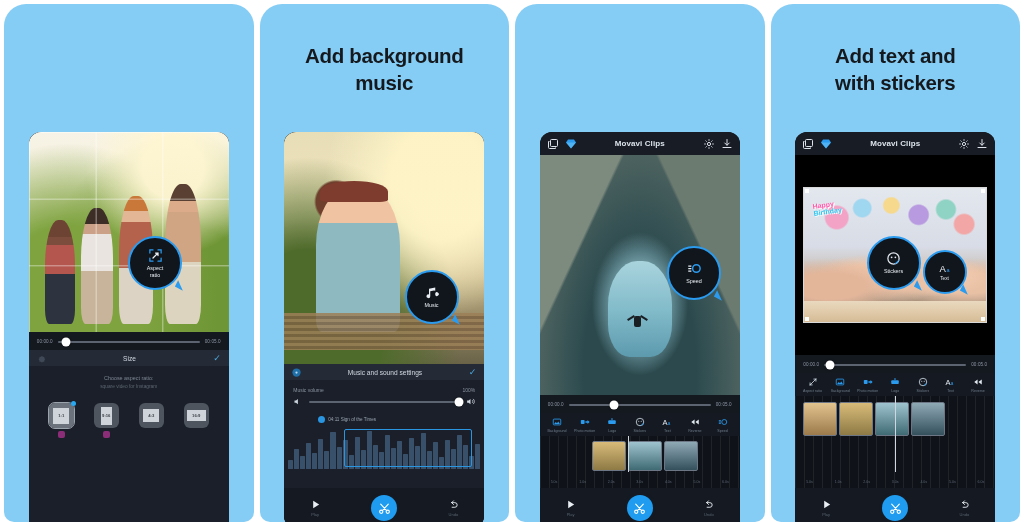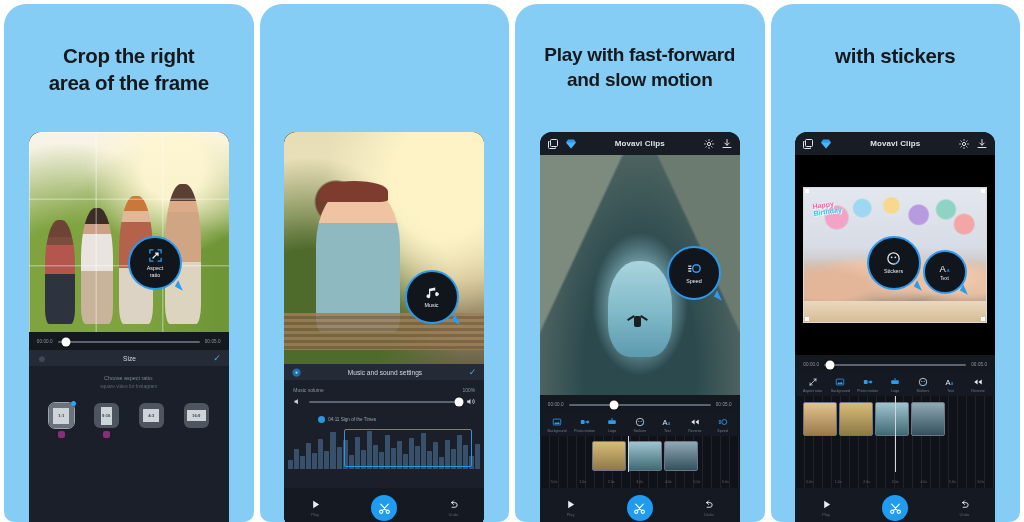--- a/index.html
+++ b/index.html
@@ -284,24 +284,20 @@
   .co-speed    { left:152px; top:242px; }
   .co-stickers { left:96px;  top:232px; }
   .co-text     { left:152px; top:246px; }
 </style>
 </head>
 <body>
 
 <div class="gallery">
 
   <div class="panel">
-    <div class="headline">
-      <div>Crop the right</div>
-      <div>area of the frame</div>
-    </div>
 
     <div class="phone">
       <div class="preview p1">
         <div class="img-run">
           <div class="fig f1"></div>
             <div class="fig f2"></div>
           <div class="fig f3"></div>
             <div class="fig f4"></div>
         </div>
         <div class="grid-overlay"></div>
@@ -361,20 +357,24 @@
         <path fill="none" stroke="#e8eef4" stroke-width="2" stroke-linecap="round" d="M8 16L16 8M16 8h-4M16 8v4"></path>
       </svg>
       <div class="ctext">
         <span>Aspect</span><br>
         <span>ratio</span>
       </div>
     </div>
   </div>
 
   <div class="panel">
+    <div class="headline">
+      <div>Add background</div>
+      <div>music</div>
+    </div>
 
     <div class="phone" style="border-radius:12px;top:128px;height:396px">
       <div class="preview p2">
         <div class="img-boy">
           <div class="boy-body"></div>
             <div class="boy-hat"></div>
             <div class="bench"></div>
         </div>
       </div>
 
@@ -476,24 +476,20 @@
 
     <div class="callout co-music">
       <svg viewBox="0 0 24 24">
         <path fill="#e8eef4" d="M10 18a3 3 0 11-2-2.83V6l10-2v9.17A3 3 0 1118 16V8.2l-8 1.6z"></path>
       </svg>
       <div class="ctext">Music</div>
     </div>
   </div>
 
   <div class="panel">
-    <div class="headline" style="font-size:19px">
-      <div>Play with fast-forward</div>
-      <div>and slow motion</div>
-    </div>
 
     <div class="phone">
       <div class="app-header">
         <svg class="hicon" viewBox="0 0 24 24">
           <rect x="7" y="3" width="14" height="14" rx="2" fill="none" stroke="#dce3ea" stroke-width="2"></rect>
           <path fill="none" stroke="#dce3ea" stroke-width="2" d="M17 19v2H5a2 2 0 01-2-2V7h2"></path>
         </svg>
         <svg class="hicon" viewBox="0 0 24 24">
           <path fill="#2a9bef" d="M12 21L2 9l4-6h12l4 6z"></path>
           <path fill="#6dc6f7" d="M12 21L2 9h20z" opacity=".55"></path>
@@ -625,20 +621,21 @@
       <svg viewBox="0 0 24 24">
         <circle cx="15" cy="12" r="6" fill="none" stroke="#2a9bef" stroke-width="2.4"></circle>
         <path fill="#e4eaf1" d="M2 7h5v2H2zM2 11h5v2H2zM2 15h5v2H2z"></path>
       </svg>
       <div class="ctext">Speed</div>
     </div>
   </div>
 
   <div class="panel">
     <div class="headline">
+      <div>Add text and</div>
       <div>with stickers</div>
     </div>
 
     <div class="phone">
       <div class="app-header">
         <svg class="hicon" viewBox="0 0 24 24">
           <rect x="7" y="3" width="14" height="14" rx="2" fill="none" stroke="#dce3ea" stroke-width="2"></rect>
           <path fill="none" stroke="#dce3ea" stroke-width="2" d="M17 19v2H5a2 2 0 01-2-2V7h2"></path>
         </svg>
         <svg class="hicon" viewBox="0 0 24 24">

